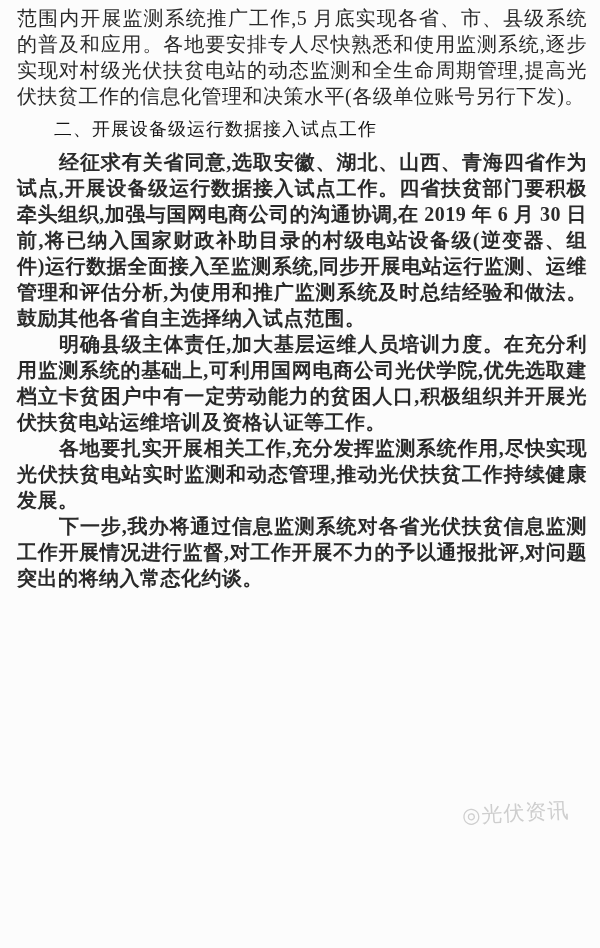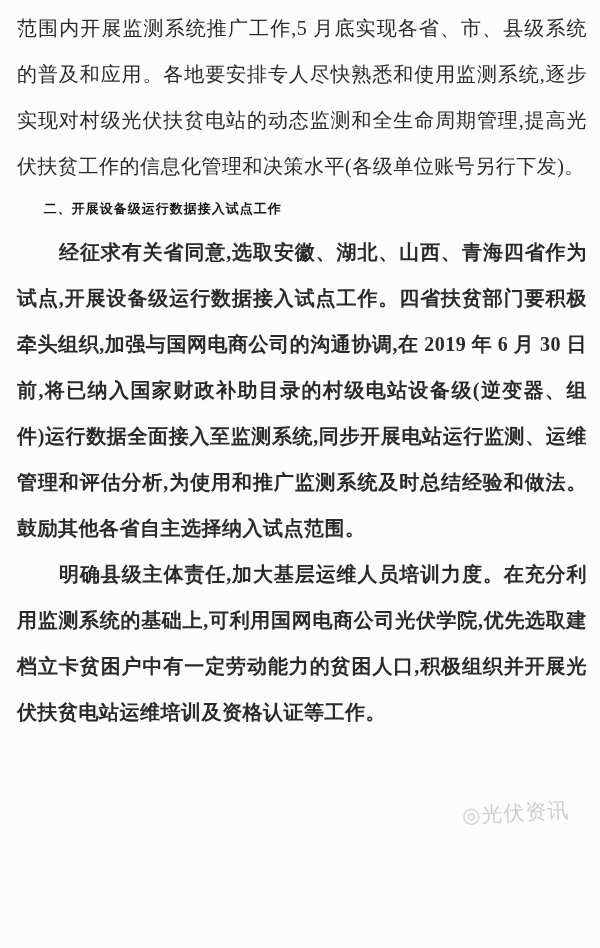--- a/index.html
+++ b/index.html
@@ -19,36 +19,36 @@
     height: 948px;
     box-sizing: border-box;
     padding: 5px 13px 0 17px;
     background: #fcfcfc;
     font-family: "Liberation Serif", "DejaVu Serif", serif;
     color: #2a2a2a;
   }
   .para {
     margin: 0;
     font-size: 20px;
-    line-height: 46px;
+    line-height: 26px;
     letter-spacing: 0.5px;
     text-align: justify;
     text-justify: inter-character;
     color: #2a2a2a;
     word-break: break-all;
   }
   .para.indent {
     text-indent: 2.1em;
     font-weight: bold;
   }
   .heading {
     margin: 0;
     font-family: "Liberation Sans", "DejaVu Sans", sans-serif;
-    font-weight: bold;
-    font-size: 13px;
+    font-weight: normal;
+    font-size: 18px;
     line-height: 40.2px;
     letter-spacing: 1px;
     text-indent: 2.05em;
     color: #141414;
   }
   .watermark {
     position: absolute;
     top: 798px;
     left: 462px;
     width: 140px;
@@ -68,17 +68,19 @@
 
   <p class="para">范围内开展监测系统推广工作,5 月底实现各省、市、县级系统的普及和应用。各地要安排专人尽快熟悉和使用监测系统,逐步实现对村级光伏扶贫电站的动态监测和全生命周期管理,提高光伏扶贫工作的信息化管理和决策水平(各级单位账号另行下发)。</p>
 
   <h2 class="heading">二、开展设备级运行数据接入试点工作</h2>
 
   <p class="para indent">经征求有关省同意,选取安徽、湖北、山西、青海四省作为试点,开展设备级运行数据接入试点工作。四省扶贫部门要积极牵头组织,加强与国网电商公司的沟通协调,在 2019 年 6 月 30 日前,将已纳入国家财政补助目录的村级电站设备级(逆变器、组件)运行数据全面接入至监测系统,同步开展电站运行监测、运维管理和评估分析,为使用和推广监测系统及时总结经验和做法。鼓励其他各省自主选择纳入试点范围。</p>
 
 
   <p class="para indent">明确县级主体责任,加大基层运维人员培训力度。在充分利用监测系统的基础上,可利用国网电商公司光伏学院,优先选取建档立卡贫困户中有一定劳动能力的贫困人口,积极组织并开展光伏扶贫电站运维培训及资格认证等工作。</p>
 
+  <p class="para indent">各地要扎实开展相关工作,充分发挥监测系统作用,尽快实现光伏扶贫电站实时监测和动态管理,推动光伏扶贫工作持续健康发展。</p>
 
+  <p class="para indent">下一步,我办将通过信息监测系统对各省光伏扶贫信息监测工作开展情况进行监督,对工作开展不力的予以通报批评,对问题突出的将纳入常态化约谈。</p>
 
   <div class="watermark">◎光伏资讯</div>
 
 </div>
 
 </body></html>

